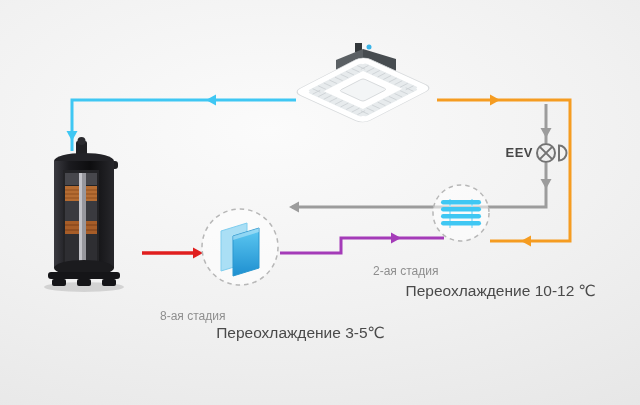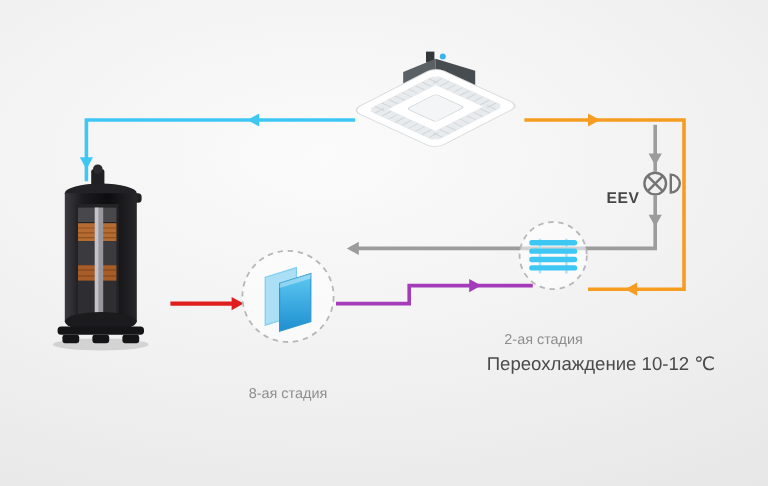--- a/index.html
+++ b/index.html
@@ -4,23 +4,23 @@
 <style>
   html,body{margin:0;padding:0;}
   .canvas{
     position:relative;
     width:640px;height:405px;
     overflow:hidden;
     background:radial-gradient(ellipse 120% 100% at 42% 32%, #fbfbfb 0%, #f1f1f1 45%, #e7e7e7 82%, #e0e0e0 100%);
     font-family:"Liberation Sans","DejaVu Sans",sans-serif;
   }
   .canvas svg{position:absolute;left:0;top:0;}
-  .lbl{position:absolute;white-space:nowrap;margin-top:12px;}
+  .lbl{position:absolute;white-space:nowrap;}
   .lbl-eev{left:489px;top:145px;width:44px;text-align:right;font-size:13px;font-weight:bold;color:#474747;letter-spacing:.5px;}
-  .lbl-stage-title{font-size:12px;color:#8e8e8e;text-align:center;}
+  .lbl-stage-title{font-size:12px;color:#8e8e8e;}
   .lbl-stage-value{font-size:15.5px;color:#4a4a4a;text-align:right;}
   .lbl-s1t{left:160px;top:309px;width:160px;}
   .lbl-s1v{left:115px;top:324px;width:270px;}
   .lbl-s2t{left:373px;top:264px;width:160px;}
   .lbl-s2v{left:348px;top:282px;width:248px;}
 </style>
 </head>
 <body>
 
 <div class="canvas">
@@ -144,16 +144,17 @@
 
     <g stroke="#737373" stroke-width="2" fill="none">
       <circle cx="546" cy="153" r="9" fill="#f0f0f0"></circle>
       <path d="M539.6 146.6 L552.4 159.4 M552.4 146.6 L539.6 159.4"></path>
       <path d="M559 145.5 a7.5 7.5 0 0 1 0 15 Z"></path>
     </g>
   </svg>
 
   <div class="lbl lbl-eev">EEV</div>
   <div class="lbl lbl-stage-title lbl-s1t">8-ая стадия</div>
+  <div class="lbl lbl-stage-value lbl-s1v">Переохлаждение 3-5℃</div>
   <div class="lbl lbl-stage-title lbl-s2t">2-ая стадия</div>
   <div class="lbl lbl-stage-value lbl-s2v">Переохлаждение 10-12 ℃</div>
 
 </div>
 
 </body></html>

